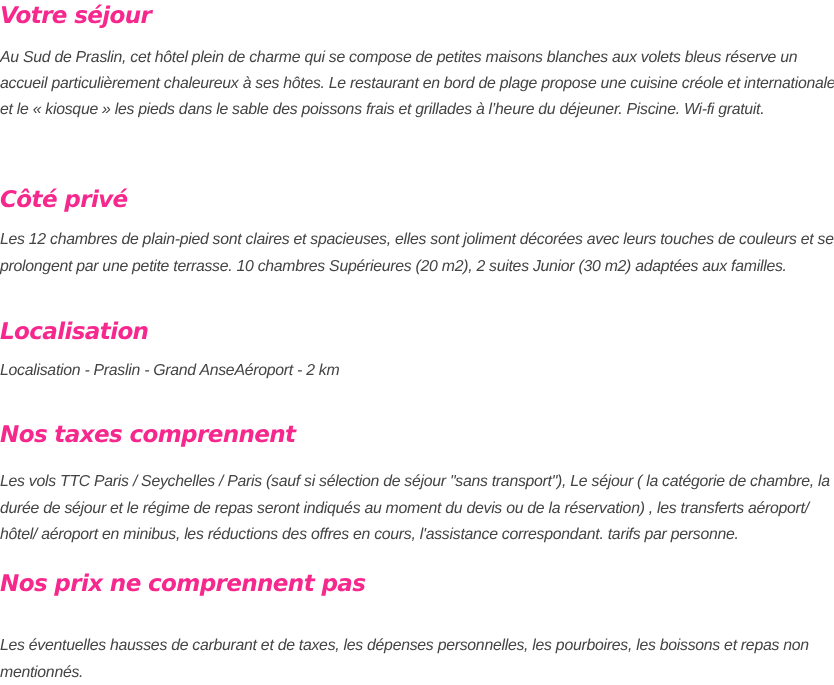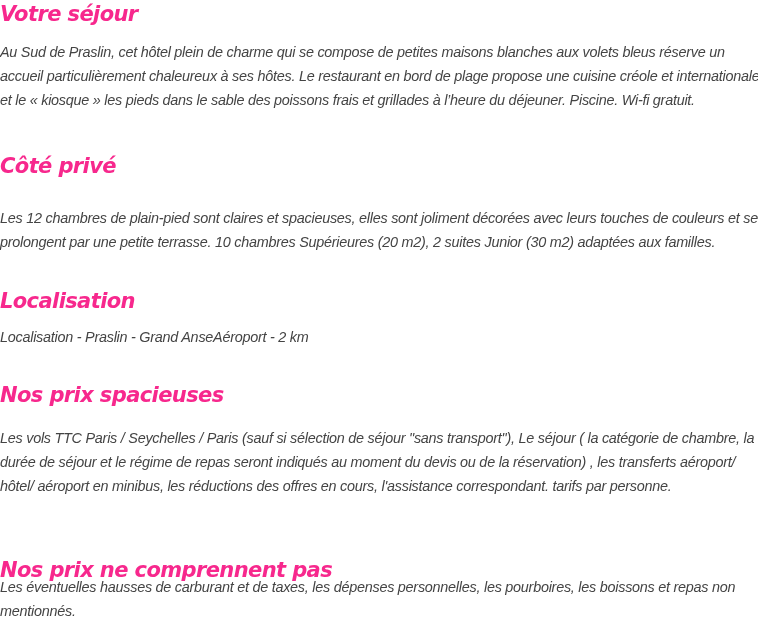--- a/index.html
+++ b/index.html
@@ -40,23 +40,23 @@
       color: #444444;
       letter-spacing: -0.25px;
     }
   </style>
 </head>
 <body>
 
 <h2 class="section-title" style="top:0px;">Votre séjour</h2>
 <p class="section-text" style="top:40px;">Au Sud de Praslin, cet hôtel plein de charme qui se compose de petites maisons blanches aux volets bleus réserve un accueil particulièrement chaleureux à ses hôtes. Le restaurant en bord de plage propose une cuisine créole et internationale et le « kiosque » les pieds dans le sable des poissons frais et grillades à l’heure du déjeuner. Piscine. Wi-fi gratuit.</p>
 
-<h2 class="section-title" style="top:152px;">Côté privé</h2>
+<h2 class="section-title" style="top:167px;">Côté privé</h2>
 <p class="section-text" style="top:206px;">Les 12 chambres de plain-pied sont claires et spacieuses, elles sont joliment décorées avec leurs touches de couleurs et se prolongent par une petite terrasse. 10 chambres Supérieures (20 m2), 2 suites Junior (30 m2) adaptées aux familles.</p>
 
 <h2 class="section-title" style="top:287px;">Localisation</h2>
 <p class="section-text" style="top:325px;">Localisation - Praslin - Grand AnseAéroport - 2 km</p>
 
-<h2 class="section-title" style="top:381px;">Nos prix spacieuses</h2>
+<h2 class="section-title" style="top:381px;">Nos taxes comprennent</h2>
 <p class="section-text" style="top:426px;">Les vols TTC Paris / Seychelles / Paris (sauf si sélection de séjour "sans transport"), Le séjour ( la catégorie de chambre, la durée de séjour et le régime de repas seront indiqués au moment du devis ou de la réservation) , les transferts aéroport/ hôtel/ aéroport en minibus, les réductions des offres en cours, l'assistance correspondant. tarifs par personne.</p>
 
-<h2 class="section-title" style="top:556px;font-style:italic;">Nos prix ne comprennent pas</h2>
+<h2 class="section-title" style="top:516px;font-style:italic;">Nos prix ne comprennent pas</h2>
 <p class="section-text" style="top:575px;">Les éventuelles hausses de carburant et de taxes, les dépenses personnelles, les pourboires, les boissons et repas non mentionnés.</p>
 
 </body></html>

